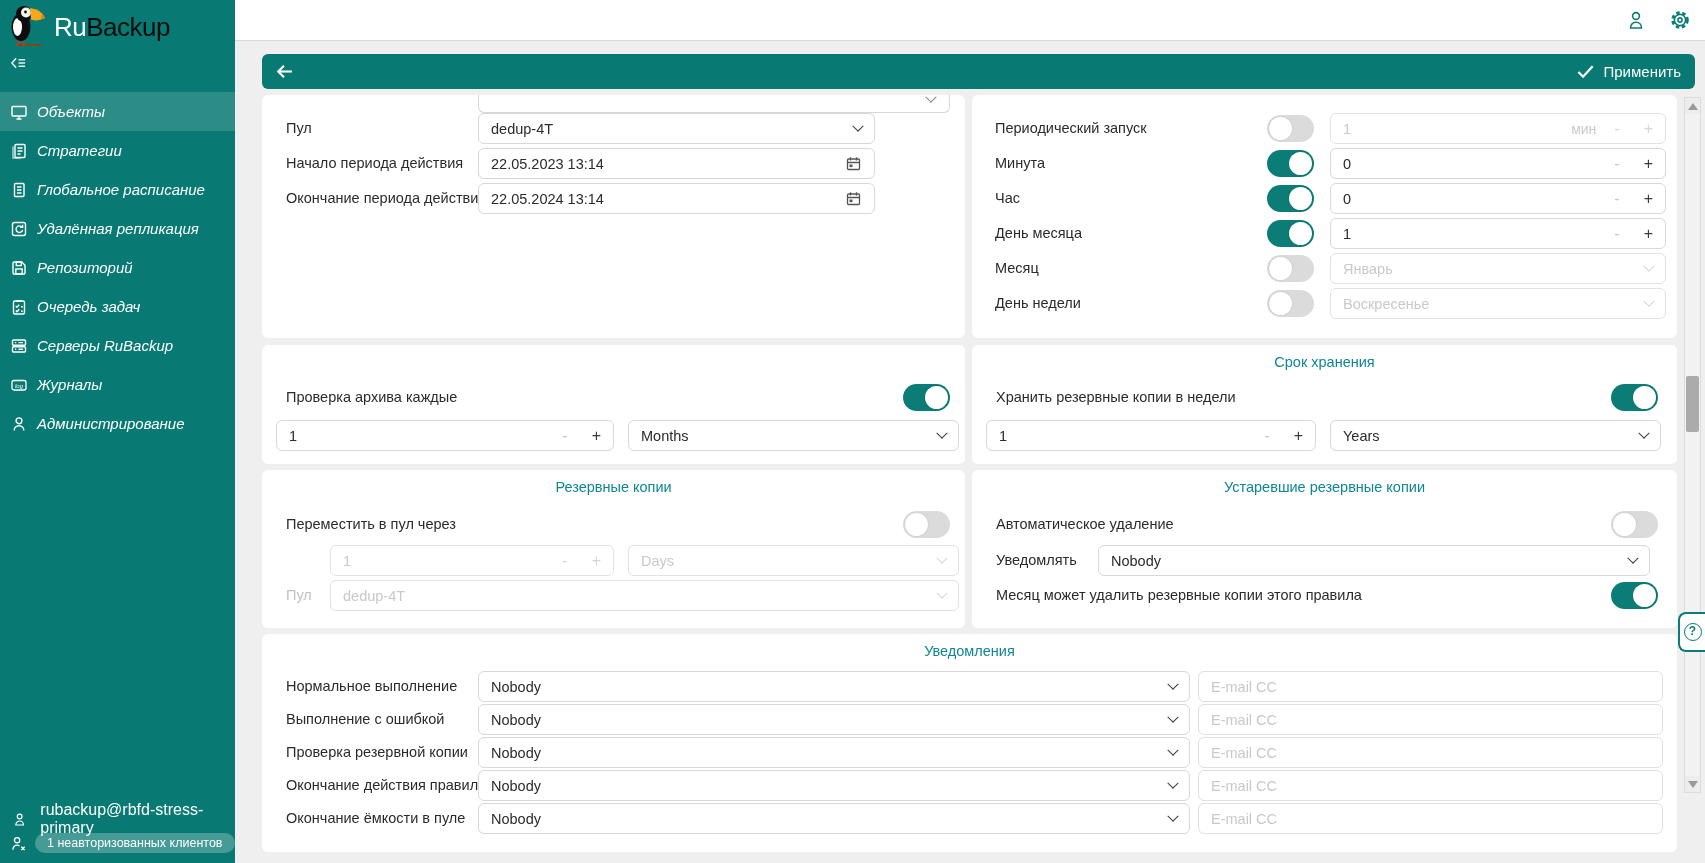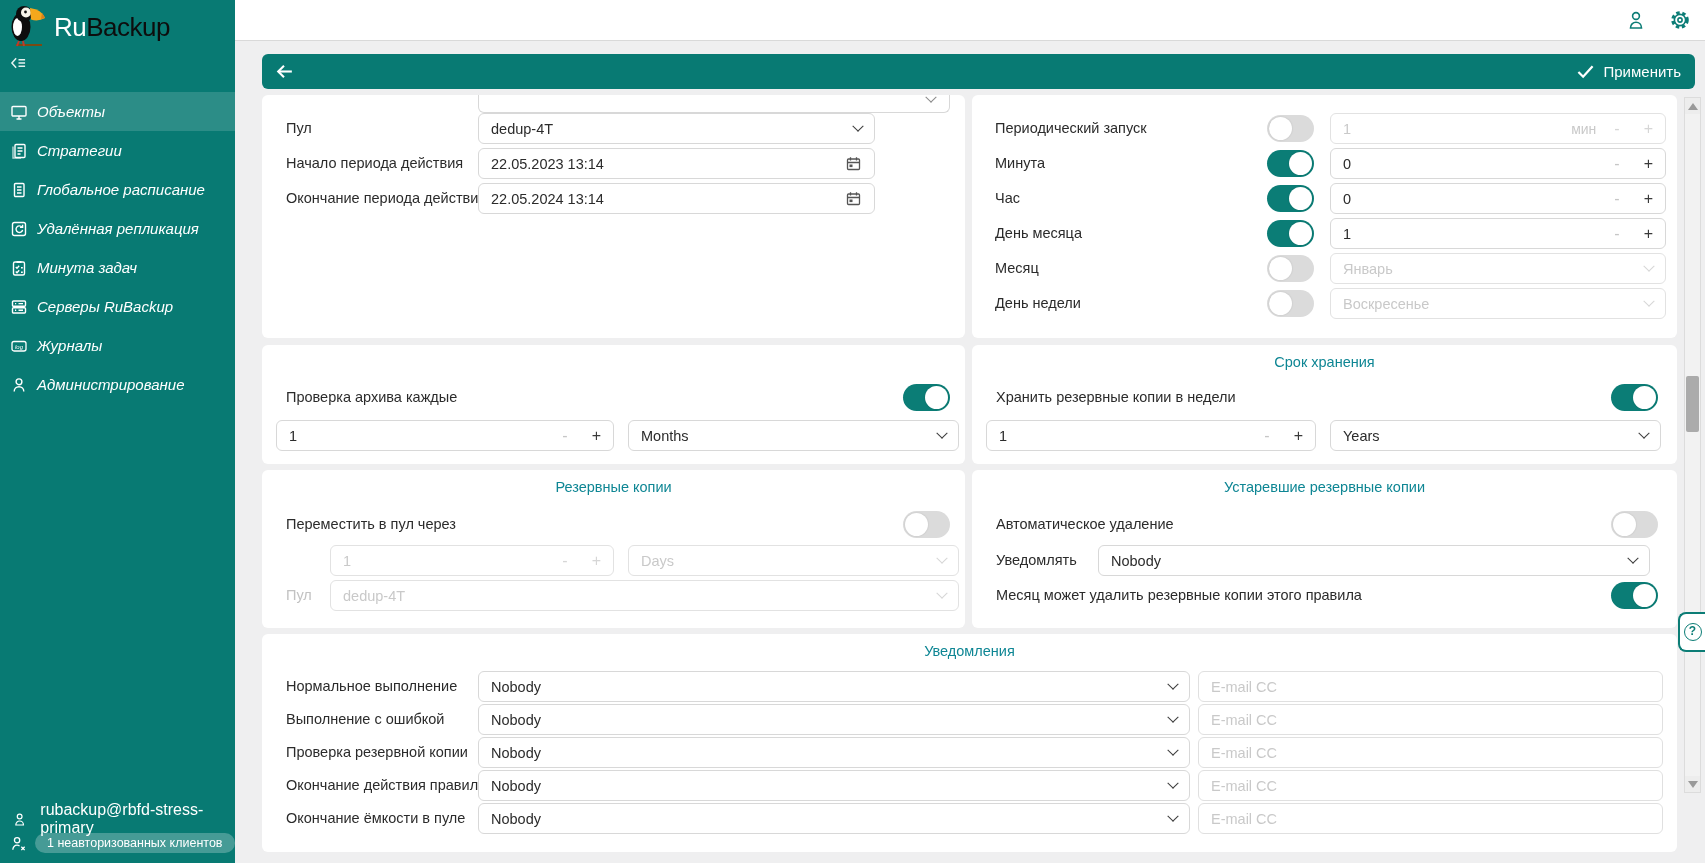--- a/index.html
+++ b/index.html
@@ -119,26 +119,34 @@
     <div class="menu-item">
       <svg width="18" height="18" viewBox="0 0 18 18" fill="none" stroke="#fff" stroke-width="1.4">
           <rect x="2.5" y="2.5" width="13" height="13" rx="2"></rect>
           <path d="M12 7.2a3.3 3.3 0 1 0 .6 2.6"></path>
           <path d="M12.6 4.8v2.6h-2.6"></path>
         </svg>
       <span>Удалённая репликация</span>
     </div>
     <div class="menu-item">
       <svg width="18" height="18" viewBox="0 0 18 18" fill="none" stroke="#fff" stroke-width="1.4">
+          <path d="M3 4.2a1.2 1.2 0 0 1 1.2-1.2h7.6L15 6.2v7.6a1.2 1.2 0 0 1-1.2 1.2H4.2A1.2 1.2 0 0 1 3 13.8z"></path>
+          <rect x="5.8" y="10" width="6.4" height="5"></rect>
+          <rect x="6.3" y="3" width="5" height="3.6"></rect>
+        </svg>
+      <span>Репозиторий</span>
+    </div>
+    <div class="menu-item">
+      <svg width="18" height="18" viewBox="0 0 18 18" fill="none" stroke="#fff" stroke-width="1.4">
           <rect x="3.5" y="3" width="11" height="13" rx="1.5"></rect>
           <path d="M6.5 3h5" stroke-width="2"></path>
           <path d="M5.8 8l1.2 1.2 2.2-2.4M5.8 12.5l1.2 1.2 2.2-2.4"></path>
           <path d="M11 8.7h1.8M11 13.2h1.8"></path>
         </svg>
-      <span>Минута задач</span>
+      <span>Очередь задач</span>
     </div>
     <div class="menu-item">
       <svg width="18" height="18" viewBox="0 0 18 18" fill="none" stroke="#fff" stroke-width="1.4">
           <rect x="2.5" y="3" width="13" height="5.3" rx="1"></rect>
           <rect x="2.5" y="9.7" width="13" height="5.3" rx="1"></rect>
           <path d="M5 5.6h1.2M5 12.3h1.2M8.5 5.6h4.5M8.5 12.3h4.5"></path>
         </svg>
       <span>Серверы RuBackup</span>
     </div>
     <div class="menu-item">

